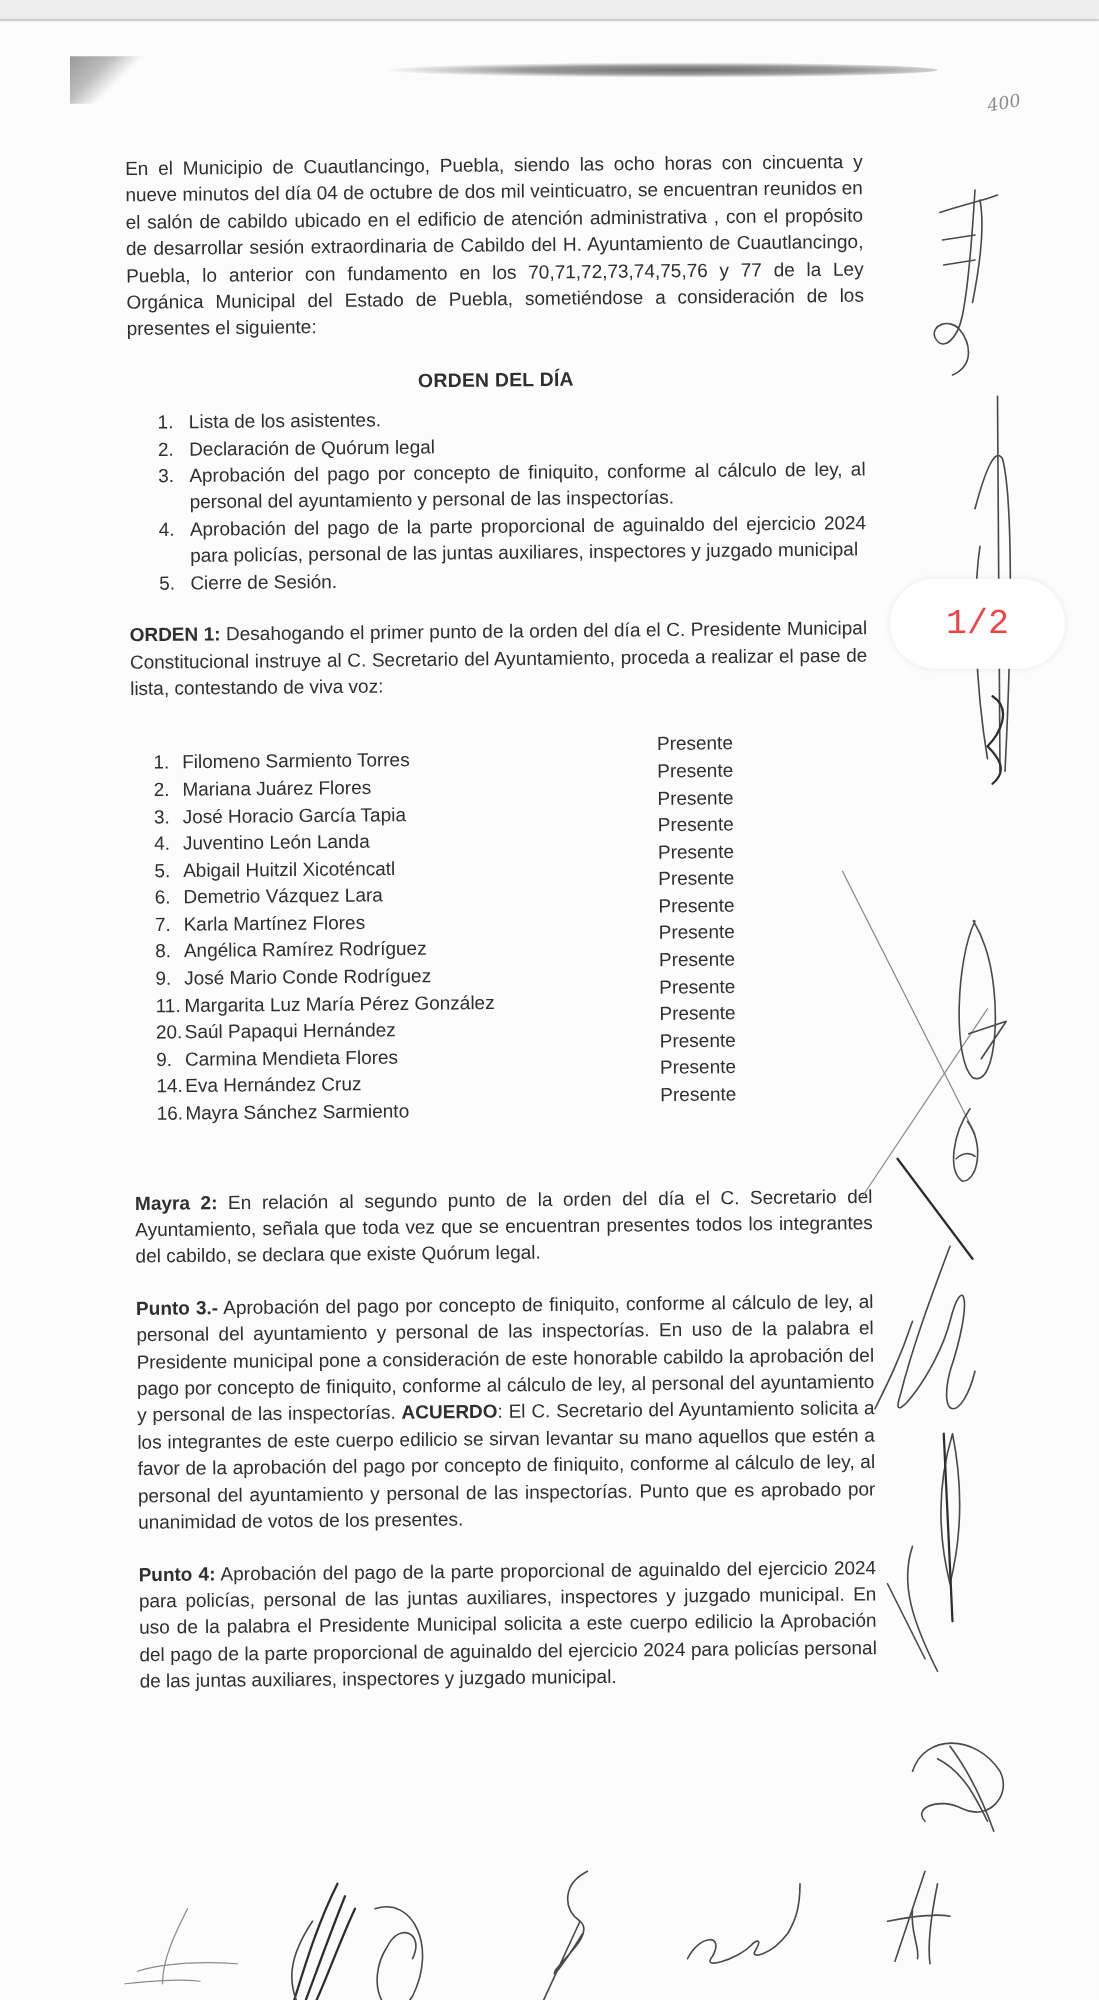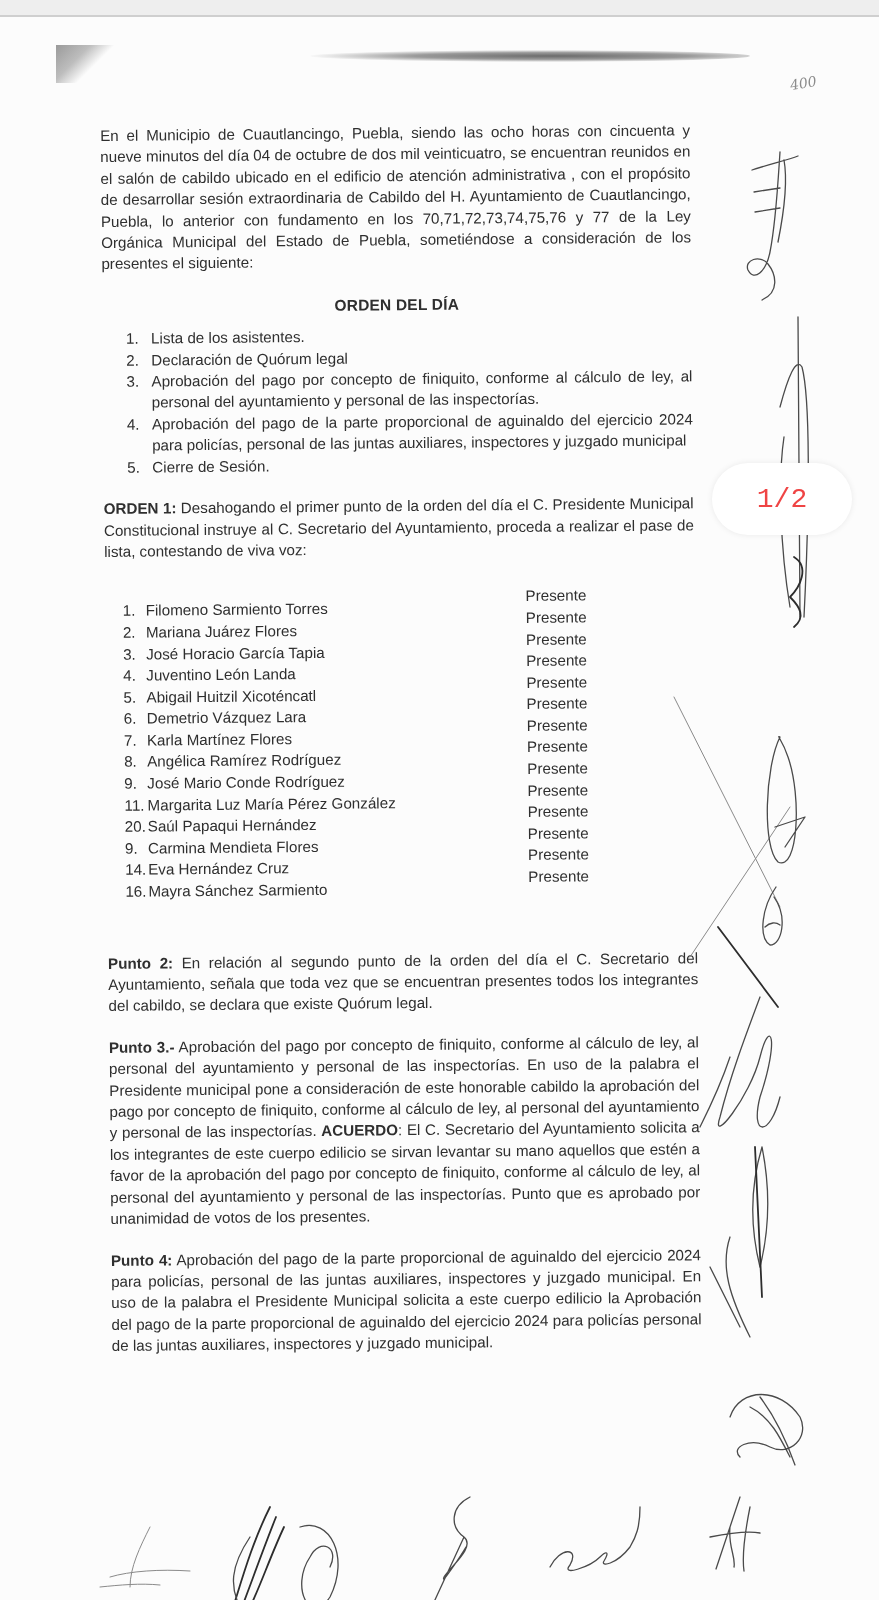--- a/index.html
+++ b/index.html
@@ -183,21 +183,21 @@
         <div>Presente</div>
         <div>Presente</div>
         <div>Presente</div>
         <div>Presente</div>
         <div>Presente</div>
       </div>
     </div>
 
     <div class="gap-after-roll"></div>
 
-    <p class="punto"><b>Punto 2:</b><span> En relación al segundo punto de la orden del día el C. Secretario del Ayuntamiento, señala que toda vez que se encuentran presentes todos los integrantes del cabildo, se declara que existe Quórum legal.</span></p>
+    <p class="punto"><b>Mayra 2:</b><span> En relación al segundo punto de la orden del día el C. Secretario del Ayuntamiento, señala que toda vez que se encuentran presentes todos los integrantes del cabildo, se declara que existe Quórum legal.</span></p>
 
     <p class="punto"><b>Punto 3.-</b><span> Aprobación del pago por concepto de finiquito, conforme al cálculo de ley, al personal del ayuntamiento y personal de las inspectorías. En uso de la palabra el Presidente municipal pone a consideración de este honorable cabildo la aprobación del pago por concepto de finiquito, conforme al cálculo de ley, al personal del ayuntamiento y personal de las inspectorías.</span> <b>ACUERDO</b><span>: El C. Secretario del Ayuntamiento solicita a los integrantes de este cuerpo edilicio se sirvan levantar su mano aquellos que estén a favor de la aprobación del pago por concepto de finiquito, conforme al cálculo de ley, al personal del ayuntamiento y personal de las inspectorías. Punto que es aprobado por unanimidad de votos de los presentes.</span></p>
 
     <p class="punto"><b>Punto 4:</b><span> Aprobación del pago de la parte proporcional de aguinaldo del ejercicio 2024 para policías, personal de las juntas auxiliares, inspectores y juzgado municipal. En uso de la palabra el Presidente Municipal solicita a este cuerpo edilicio la Aprobación del pago de la parte proporcional de aguinaldo del ejercicio 2024 para policías  personal de las juntas auxiliares, inspectores y juzgado municipal.</span></p>
   </div>
 
   <svg class="sig" style="left:740px; top:125px;" width="60" height="160">
     <path d="M12 28 C30 22 48 18 58 14 M14 50 L40 46 M15 70 L40 66 M40 10 C38 40 36 80 30 110 C26 130 14 140 8 128 C4 118 20 112 28 122 C36 132 40 150 22 158"></path>
     <path d="M44 18 C48 40 44 70 38 100"></path>
   </svg>

